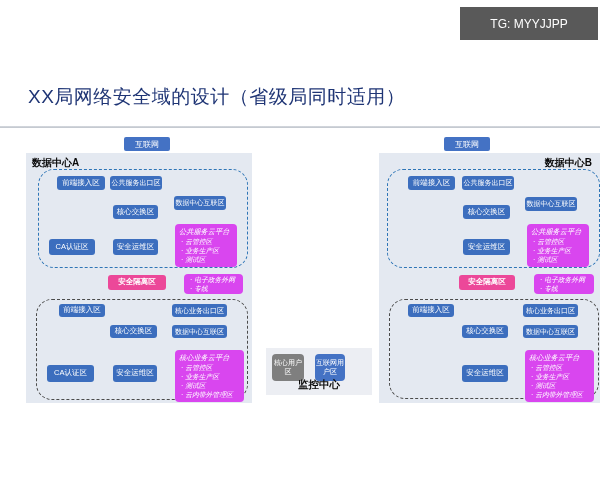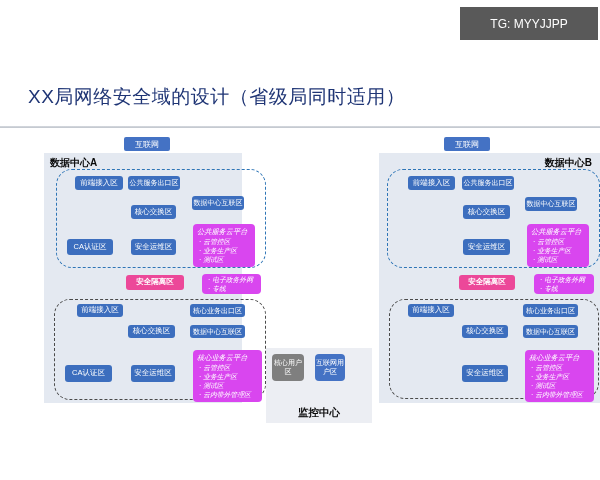--- a/index.html
+++ b/index.html
@@ -8,37 +8,37 @@
     font-family:"Liberation Sans","DejaVu Sans",sans-serif;color:#111;
   }
   .badge{position:absolute;background:#595959;color:#fff;display:flex;align-items:center;justify-content:center;font-size:12px;}
   .badge.tg{left:460px;top:7px;width:138px;height:33px;}
   .badge.www{left:8px;top:440px;width:170px;height:32px;}
   .title{position:absolute;left:28px;top:84px;margin:0;font-size:19px;font-weight:normal;color:#1F3575;letter-spacing:.5px;white-space:nowrap;}
   .divider{position:absolute;left:0;top:126px;width:600px;height:2px;background:linear-gradient(#d6dadf,#bfc5cc);}
   .inet{position:absolute;top:137px;width:46px;height:14px;background:#4472C4;color:#fff;font-size:8px;
         display:flex;align-items:center;justify-content:center;border-radius:2px;}
   .panel{position:absolute;top:153px;height:250px;background:#E4E9F1;}
-  .panel.a{left:44px;width:198px;}
+  .panel.a{left:26px;width:198px;padding-left:28px;}
   .panel.b{left:355px;width:221px;margin-left:24px;}
   .dc-label{position:absolute;top:3px;font-weight:bold;font-size:10px;color:#0a0a0a;white-space:nowrap;}
   .dc-label.l{left:6px;}
   .dc-label.r{right:8px;}
   .region{position:absolute;border:1.6px dashed #2E75B6;border-radius:16px;}
   .region.dark{border-color:#4a4a4a;}
   .zone{position:absolute;background:#3C6EBE;color:#fff;border-radius:3px;display:flex;align-items:center;justify-content:center;
         font-size:7.5px;line-height:1.1;text-align:center;white-space:nowrap;}
   .zone.red{background:#ec4899;font-weight:bold;}
   .cloud{position:absolute;background:#d946ef;color:#fff;border-radius:4px;padding:3px 3px 3px 4px;font-size:6.8px;line-height:1.35;font-style:italic;}
   .cloud .ct{font-size:7.2px;white-space:nowrap;}
   .cloud ul{list-style:none;margin:0;padding:0 0 0 2px;}
   .cloud li{white-space:nowrap;}
   .cloud li::before{content:"·\00a0";}
   .egov{display:flex;flex-direction:column;justify-content:center;}
-  .monitor{position:absolute;left:266px;top:348px;width:106px;height:75px;background:#ECEEF3;}
+  .monitor{position:absolute;left:266px;top:348px;width:106px;height:47px;background:#ECEEF3;}
   .user-zone{position:absolute;top:6px;height:27px;border-radius:4px;color:#fff;font-size:7px;line-height:1.2;
              display:flex;align-items:center;justify-content:center;text-align:center;}
   .user-zone.gray{left:6px;width:32px;background:#7F7F7F;}
   .user-zone.blue{left:49px;width:30px;background:#4472C4;}
   .monitor-label{position:absolute;bottom:3px;left:0;width:100%;text-align:center;font-weight:bold;font-size:10.5px;color:#0a0a0a;}
 </style>
 </head>
 <body>
 
 <div class="stage">

